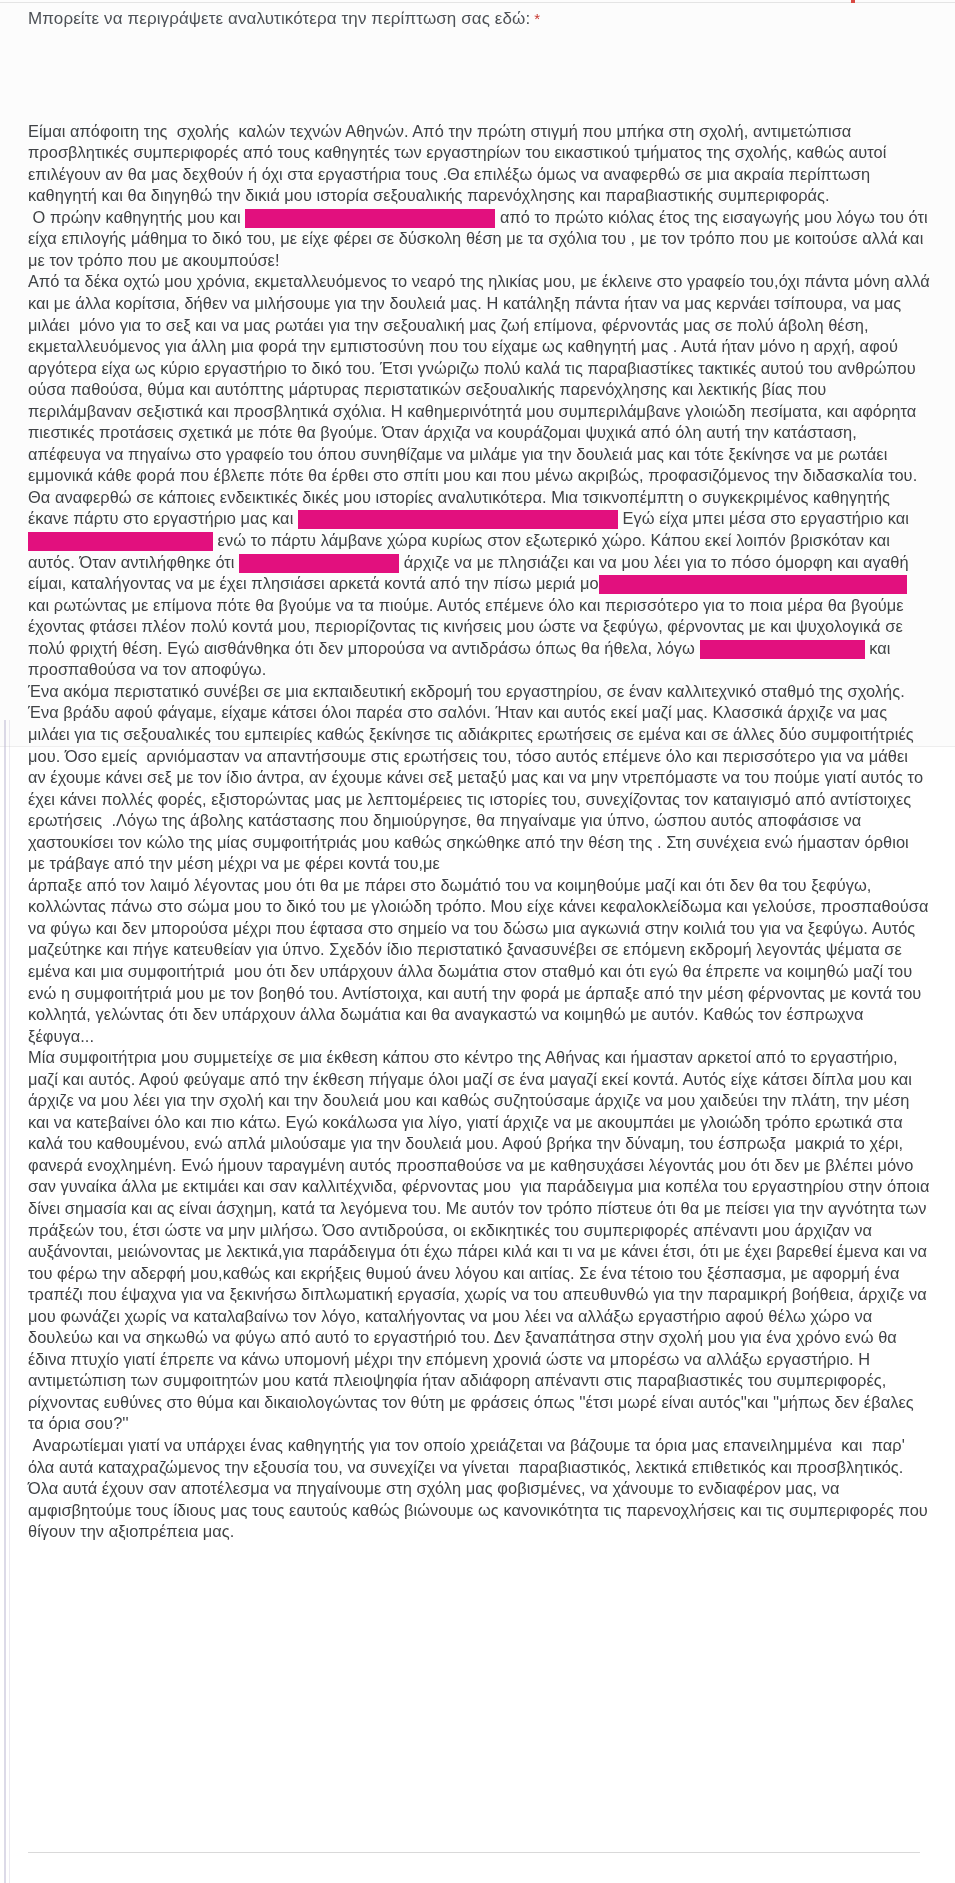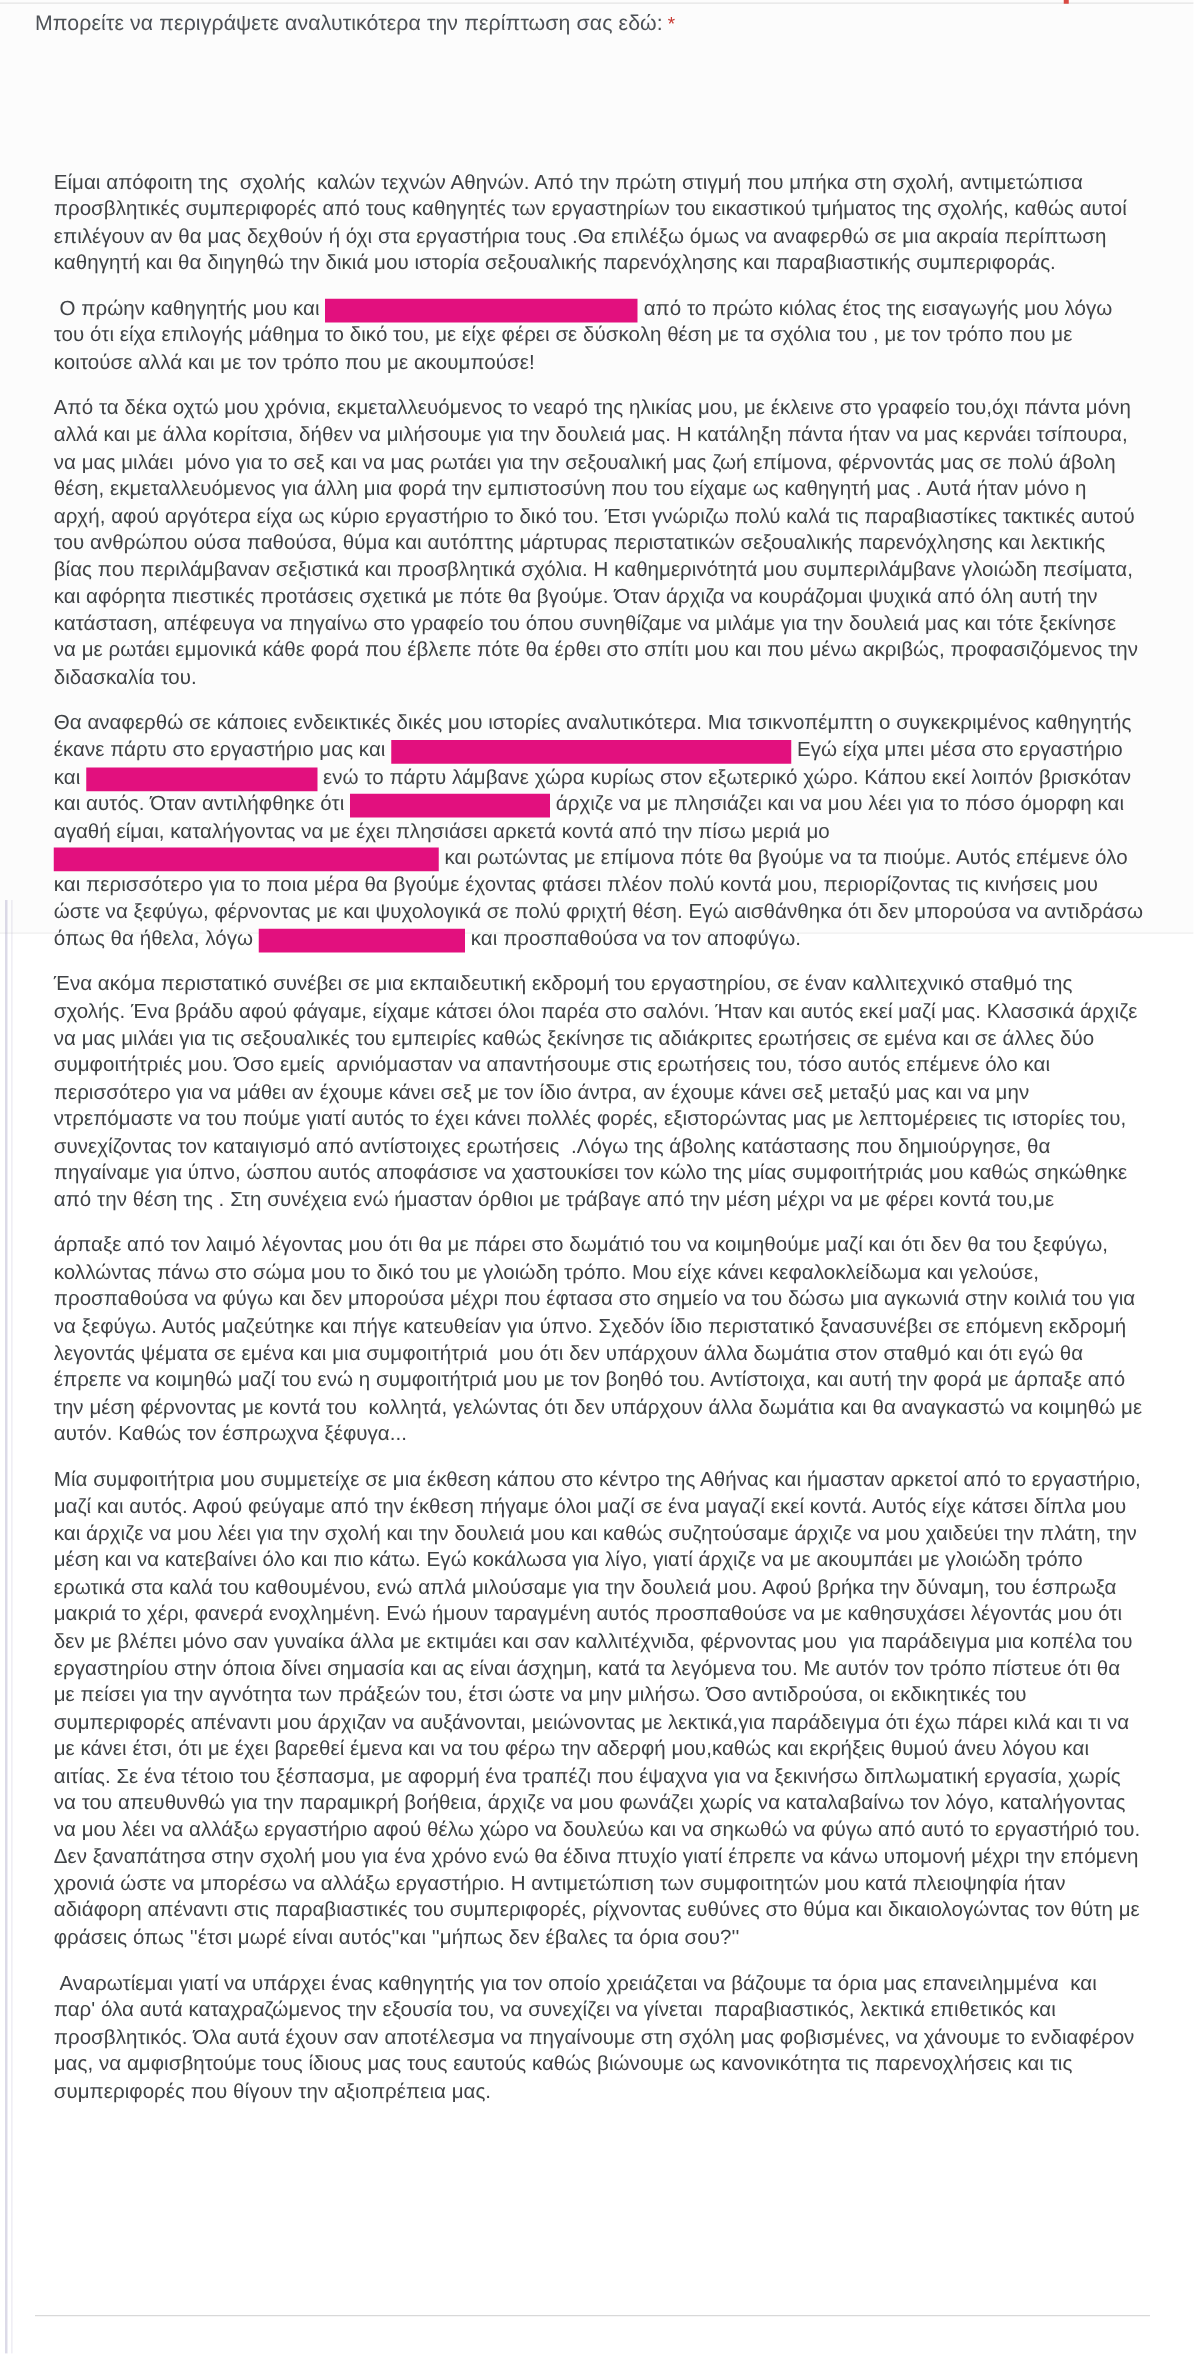--- a/index.html
+++ b/index.html
@@ -50,21 +50,21 @@
   }
   .answer-field{
     position:absolute;
     left:28px;top:56px;width:902px;
     font-size:16.4px;
     line-height:21.55px;
     color:var(--text-color,#3f4245);
     letter-spacing:0.05px;
     white-space:pre-wrap;
   }
-  .para{margin:15px;padding:0;}
+  .para{margin:0;padding:0;}
   .redact{
     display:inline-block;
     height:19px;
     background:var(--redact-color,#e2107e);
     vertical-align:text-bottom;
     margin-bottom:-2px;
   }
   .answer-underline{
     position:absolute;
     left:28px;top:1852px;width:892px;height:0;

